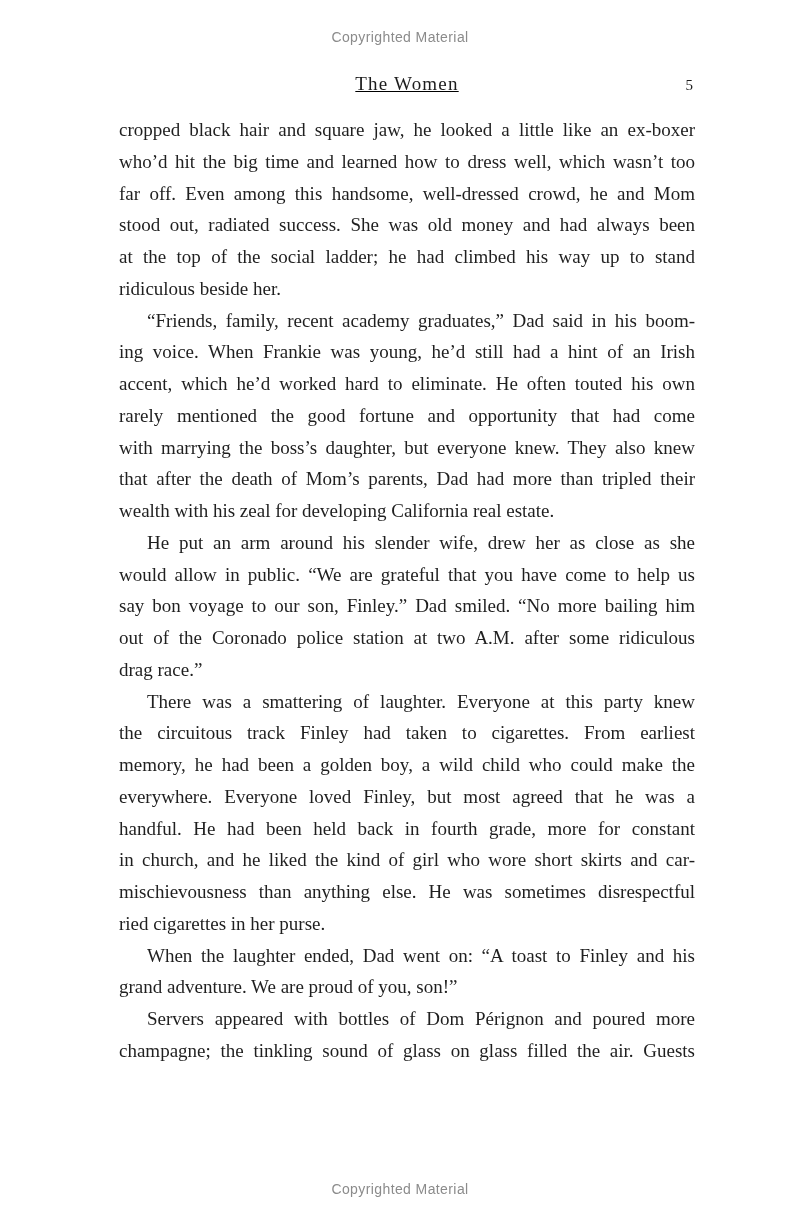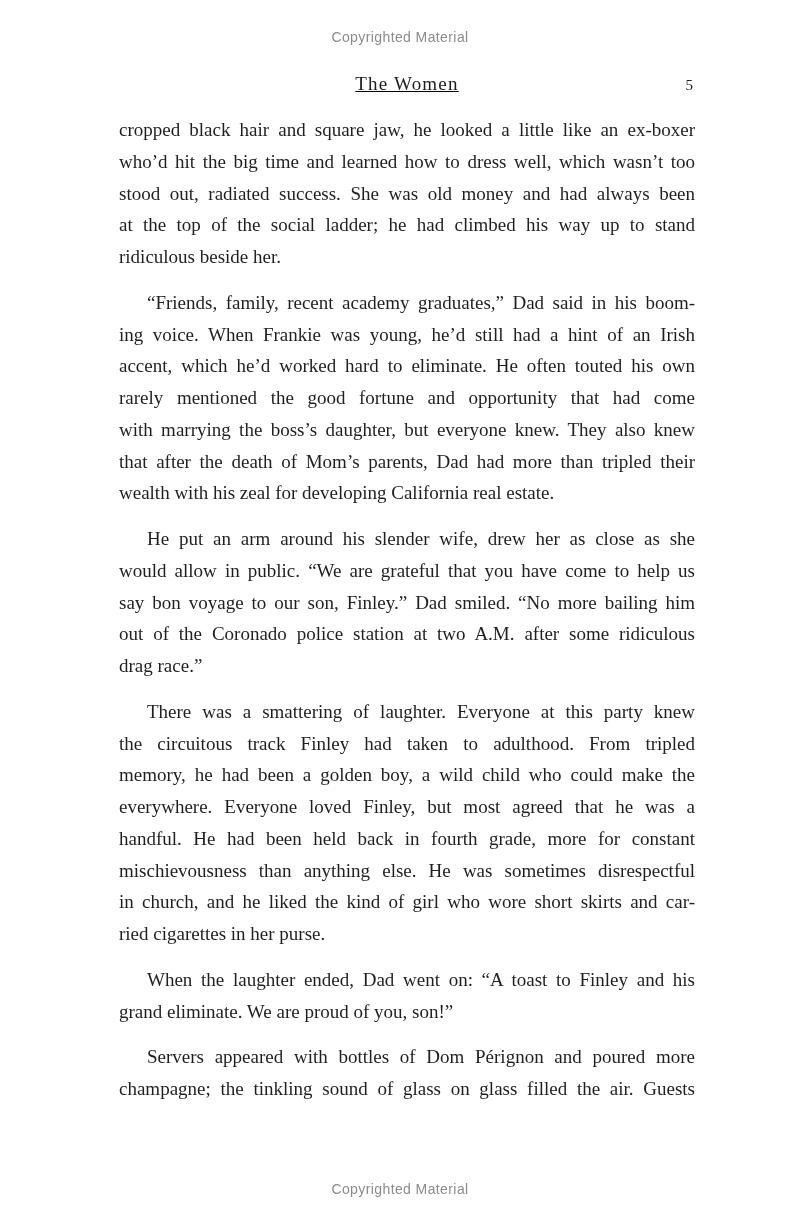--- a/index.html
+++ b/index.html
@@ -54,39 +54,40 @@
   }
   .para { margin: 0; padding: 0; }
   .line {
     height: 31.75px;
     line-height: 31.75px;
     text-align: justify;
     text-align-last: justify;
     overflow: hidden;
   }
   .line.flush { text-align-last: left; }
-  .line.indent { text-indent: 28px; margin-top: 14px; }
+  .line.indent { text-indent: 28px; }
 </style>
 </head>
 <body>
 
 <div class="page">
 
   <div class="copyright top">Copyrighted Material</div>
 
   <div class="header">
     <div class="running-head">The Women</div>
     <div class="page-number">5</div>
   </div>
 
   <div class="body">
 
     <div class="para">
       <div class="line">cropped black hair and square jaw, he looked a little like an ex-boxer</div>
       <div class="line">who’d hit the big time and learned how to dress well, which wasn’t too</div>
+      <div class="line">far off. Even among this handsome, well-dressed crowd, he and Mom</div>
       <div class="line">stood out, radiated success. She was old money and had always been</div>
       <div class="line">at the top of the social ladder; he had climbed his way up to stand</div>
       <div class="line flush">ridiculous beside her.</div>
     </div>
 
     <div class="para">
       <div class="line indent">“Friends, family, recent academy graduates,” Dad said in his boom-</div>
       <div class="line">ing voice. When Frankie was young, he’d still had a hint of an Irish</div>
       <div class="line">accent, which he’d worked hard to eliminate. He often touted his own</div>
       <div class="line">rarely mentioned the good fortune and opportunity that had come</div>
@@ -98,32 +99,32 @@
     <div class="para">
       <div class="line indent">He put an arm around his slender wife, drew her as close as she</div>
       <div class="line">would allow in public. “We are grateful that you have come to help us</div>
       <div class="line">say bon voyage to our son, Finley.” Dad smiled. “No more bailing him</div>
       <div class="line">out of the Coronado police station at two A.M. after some ridiculous</div>
       <div class="line flush">drag race.”</div>
     </div>
 
     <div class="para">
       <div class="line indent">There was a smattering of laughter. Everyone at this party knew</div>
-      <div class="line">the circuitous track Finley had taken to adulthood. From tripled</div>
+      <div class="line">the circuitous track Finley had taken to cigarettes. From earliest</div>
       <div class="line">memory, he had been a golden boy, a wild child who could make the</div>
       <div class="line">everywhere. Everyone loved Finley, but most agreed that he was a</div>
       <div class="line">handful. He had been held back in fourth grade, more for constant</div>
+      <div class="line">in church, and he liked the kind of girl who wore short skirts and car-</div>
       <div class="line">mischievousness than anything else. He was sometimes disrespectful</div>
-      <div class="line">in church, and he liked the kind of girl who wore short skirts and car-</div>
       <div class="line flush">ried cigarettes in her purse.</div>
     </div>
 
     <div class="para">
       <div class="line indent">When the laughter ended, Dad went on: “A toast to Finley and his</div>
-      <div class="line flush">grand eliminate. We are proud of you, son!”</div>
+      <div class="line flush">grand adventure. We are proud of you, son!”</div>
     </div>
 
     <div class="para">
       <div class="line indent">Servers appeared with bottles of Dom Pérignon and poured more</div>
       <div class="line">champagne; the tinkling sound of glass on glass filled the air. Guests</div>
     </div>
 
   </div>
 
   <div class="copyright bottom">Copyrighted Material</div>

